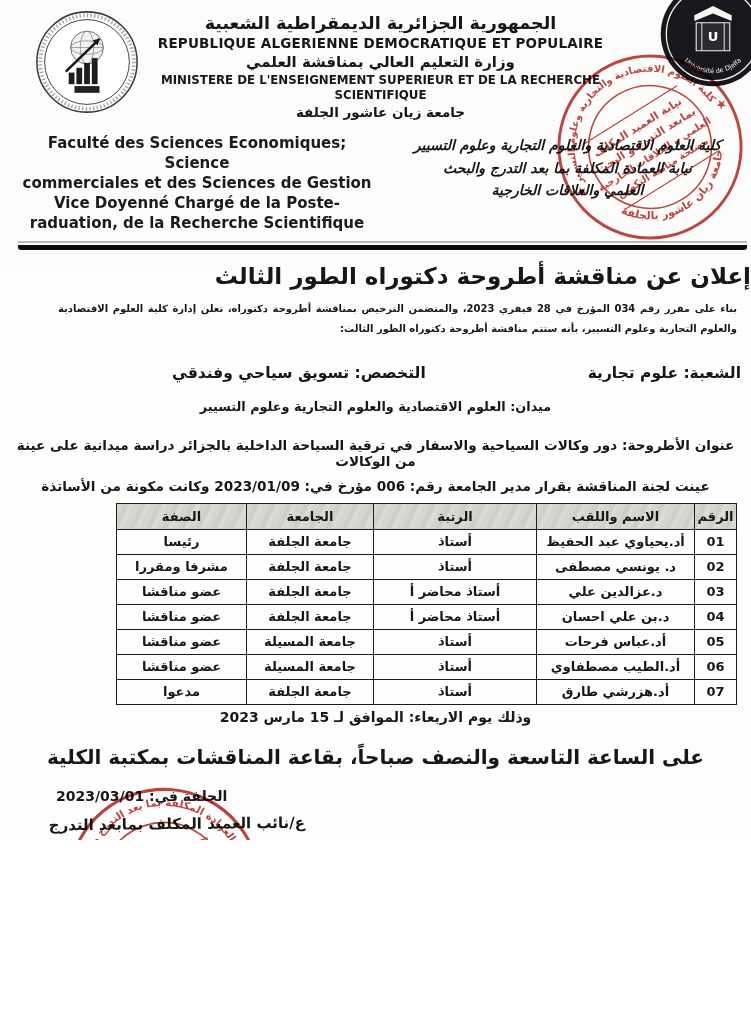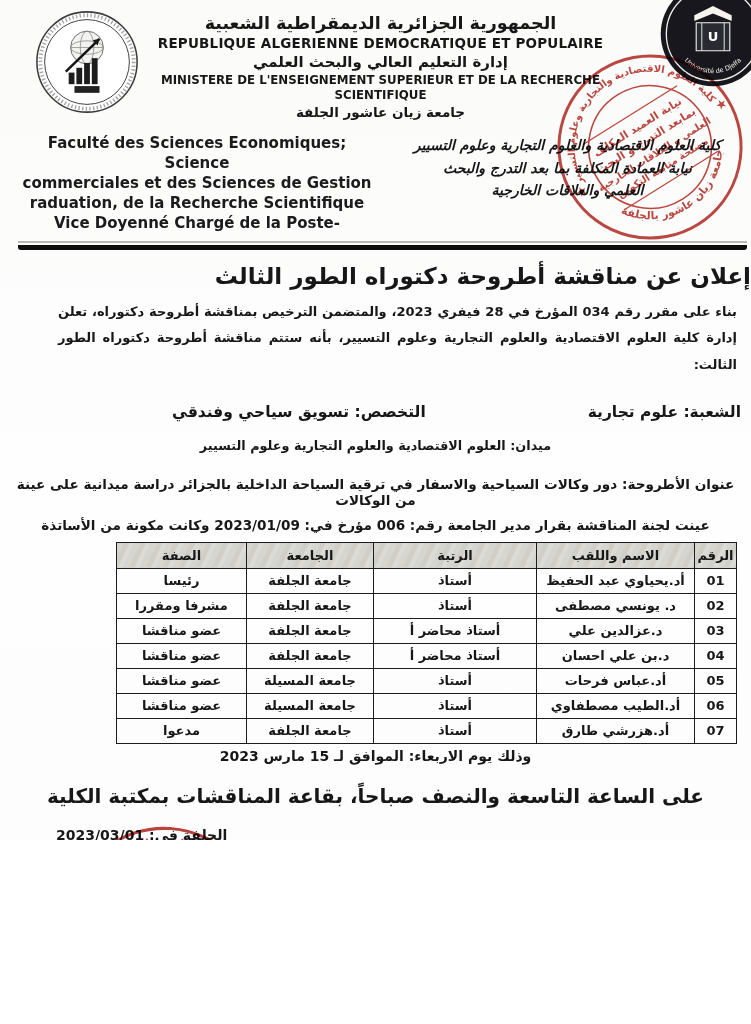--- a/index.html
+++ b/index.html
@@ -21,21 +21,21 @@
   .h-fr2 { font-size: 11.8px; font-weight: bold; }
   .h-ar3 { font-size: 13.5px; font-weight: bold; }
   .h-fr3 { font-size: 12.5px; font-weight: bold; }
   
   .fac-row { display: flex; margin-top: 2px; }
   .fac-fr { width: 378px; padding-left: 16px; text-align: center; font-weight: bold; font-size: 15px; line-height: 1.33; color:#1b1b1b; }
   .fac-ar { flex: 1; direction: rtl; text-align: center; font-weight: bold; font-size: 14px; line-height: 1.62; padding-left: 6px; font-style: italic; }
   .rule { margin: 7px 4px 0 18px; height: 9px; border-top: 2px solid #b9b9b2; border-bottom: 5px solid #0c0c0c; border-radius: 0 0 3px 3px; }
   
   .title { margin-top: 13px; text-align: right; direction: rtl; font-size: 23px; font-weight: bold; }
-  .intro { direction: rtl; margin: 10px 14px 0 58px; font-size: 13px; line-height: 2.05; text-align: justify; font-weight: 600; }
+  .intro { direction: rtl; margin: 10px 14px 0 58px; font-size: 10px; line-height: 2.05; text-align: justify; font-weight: 600; }
   .intro b { font-weight: bold; }
   .student { margin-top: 12px; text-align: center; direction: rtl; font-size: 15.5px; font-weight: bold; }
   .branch-row { margin-top: 24px; direction: rtl; display: flex; justify-content: space-between; padding: 0 10px 0 172px; font-size: 15.5px; font-weight: bold; }
   .field { margin-top: 17px; text-align: center; direction: rtl; font-size: 12.8px; font-weight: bold; }
   .thesis { margin-top: 23px; text-align: center; direction: rtl; font-size: 13.6px; font-weight: bold; padding: 0 6px; }
   .committee { margin-top: 9px; text-align: center; direction: rtl; font-size: 13.6px; font-weight: bold; }
   
   table.jury { direction: rtl; border-collapse: collapse; width: 620px; margin: 9px 14px 0 auto; table-layout: fixed; }
   table.jury th, table.jury td {
     border: 1.6px solid #1c1c1c; text-align: center; vertical-align: middle;
@@ -72,21 +72,21 @@
       <rect x="52" y="56" width="6" height="22" fill="#1d1d1d"></rect>
       <rect x="60" y="51" width="6" height="27" fill="#1d1d1d"></rect>
       <path d="M33,65 L68,31" stroke="#161616" stroke-width="2.6" fill="none"></path>
       <path d="M68,31 l-7,1.5 5,5.5 z" fill="#161616"></path>
       <rect x="42" y="80" width="26" height="7" fill="#222222"></rect>
     </svg>
 
     <div class="hdr-center">
       <div class="h-ar1" dir="rtl">الجمهورية الجزائرية الديمقراطية الشعبية</div>
       <div class="h-fr1">REPUBLIQUE ALGERIENNE DEMOCRATIQUE ET POPULAIRE</div>
-      <div class="h-ar2" dir="rtl">إدارة التعليم العالي والبحث العلمي</div>
+      <div class="h-ar2" dir="rtl">وزارة التعليم العالي بمناقشة العلمي</div>
       <div class="h-fr2">MINISTERE DE L'ENSEIGNEMENT SUPERIEUR ET DE LA RECHERCHE SCIENTIFIQUE</div>
       <div class="h-ar3" dir="rtl">جامعة زيان عاشور الجلفة</div>
     </div>
 
     <svg class="logo-dark" viewBox="0 0 120 120" aria-hidden="true">
       <circle cx="60" cy="60" r="56" fill="#17171d"></circle>
       <circle cx="60" cy="60" r="50" fill="none" stroke="#f0f0ea" stroke-width="1.4"></circle>
       <path d="M60,30 l-20,10 v6 l20,-8 l20,8 v-6 z" fill="#f5f5ee"></path>
       <path d="M42,48 h36 v30 h-36 z" fill="#2a2a33" stroke="#f0f0ea" stroke-width="1.2"></path>
       <line x1="48" y1="48" x2="48" y2="78" stroke="#f0f0ea" stroke-width="1"></line>
@@ -98,22 +98,22 @@
       <text font-size="7" fill="#f0f0ea" font-family="DejaVu Sans, sans-serif">
         <textPath href="#uarc" startOffset="50%" text-anchor="middle">Université de Djelfa</textPath>
       </text>
     </svg>
   </div>
 
   <div class="fac-row">
     <div class="fac-fr">
       <div>Faculté des Sciences Economiques; Science</div>
       <div>commerciales et des Sciences de Gestion</div>
+      <div>Vice Doyenné Chargé de la Poste-</div>
       <div>raduation, de la Recherche Scientifique</div>
-      <div>Vice Doyenné Chargé de la Poste-</div>
     </div>
     <div class="fac-ar">
       <div>كلية العلوم الاقتصادية والعلوم التجارية وعلوم التسيير</div>
       <div>نيابة العمادة المكلفة بما بعد التدرج والبحث</div>
       <div>العلمي والعلاقات الخارجية</div>
     </div>
   </div>
 
   <div class="rule"></div>
 

